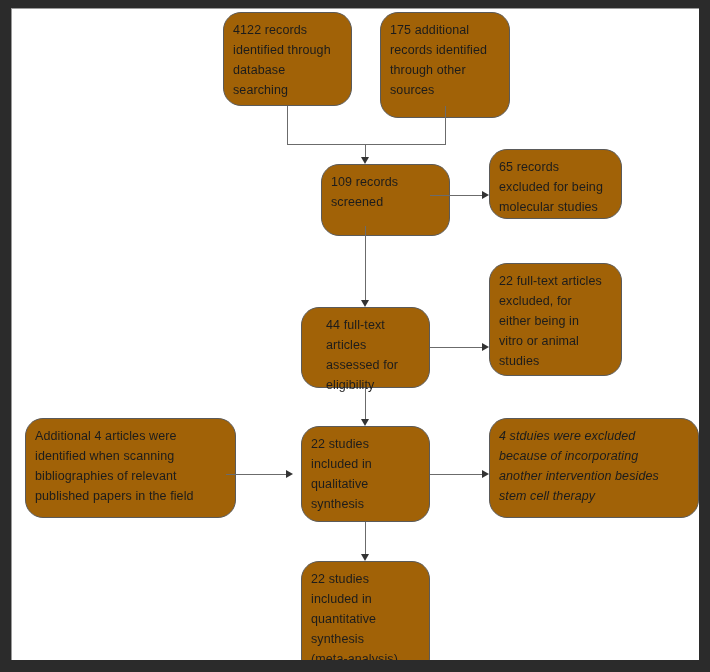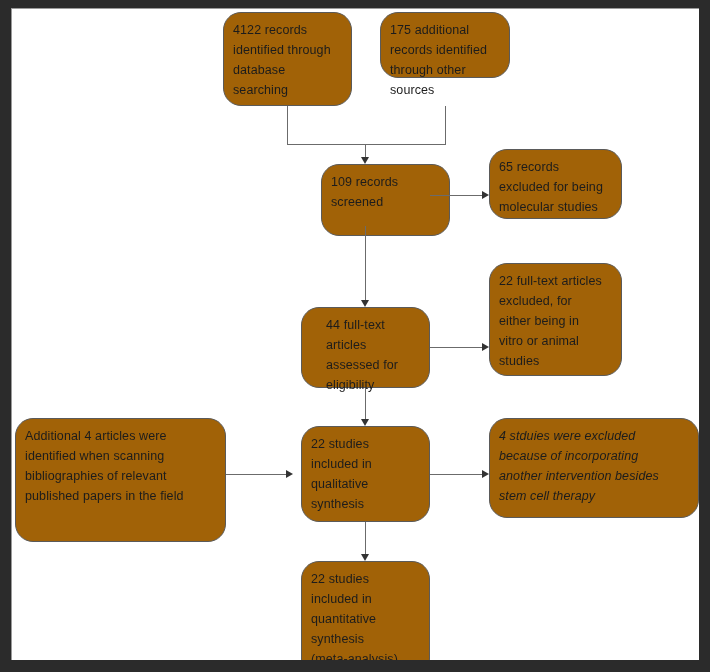--- a/index.html
+++ b/index.html
@@ -73,21 +73,21 @@
 <body>
 
 <div id="frame">
   <div id="canvas">
 
     <div class="box" style="left:211px; top:3px; width:129px; height:94px;">4122 records
 identified through
 database
 searching</div>
 
-    <div class="box" style="left:368px; top:3px; width:130px; height:66px;">175 additional
+    <div class="box" style="left:368px; top:3px; width:130px; height:106px;">175 additional
 records identified
 through other
 sources</div>
 
     <div class="ln-v" style="left:275px; top:97px; height:38px;"></div>
     <div class="ln-v" style="left:433px; top:97px; height:38px;"></div>
     <div class="ln-h" style="left:275px; top:135px; width:159px;"></div>
     <div class="ln-v" style="left:353px; top:135px; height:14px;"></div>
     <div class="arrow-d" style="left:349px; top:148px;"></div>
 
@@ -113,21 +113,21 @@
 either being in
 vitro or animal
 studies</div>
 
     <div class="ln-h" style="left:418px; top:338px; width:53px;"></div>
     <div class="arrow-r" style="left:470px; top:334px;"></div>
 
     <div class="ln-v" style="left:353px; top:379px; height:32px;"></div>
     <div class="arrow-d" style="left:349px; top:410px;"></div>
 
-    <div class="box" style="left:3px; top:409px; width:211px; height:124px;">Additional 4 articles were
+    <div class="box" style="left:13px; top:409px; width:211px; height:100px;">Additional 4 articles were
 identified when scanning
 bibliographies of relevant
 published papers in the field</div>
 
     <div class="box" style="left:289px; top:417px; width:129px; height:96px;">22 studies
 included in
 qualitative
 synthesis</div>
 
     <div class="box" style="left:477px; top:409px; width:210px; height:100px;font-style:italic;">4 stduies were excluded

